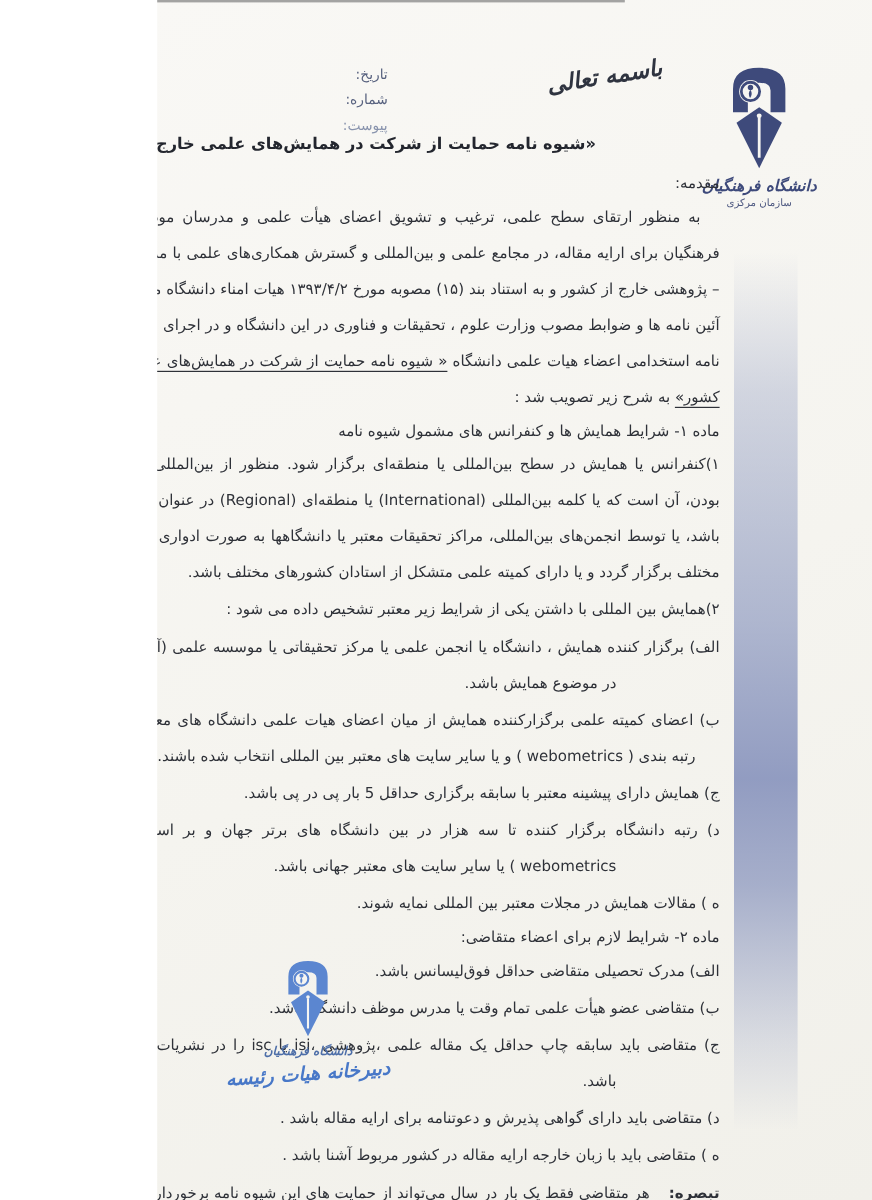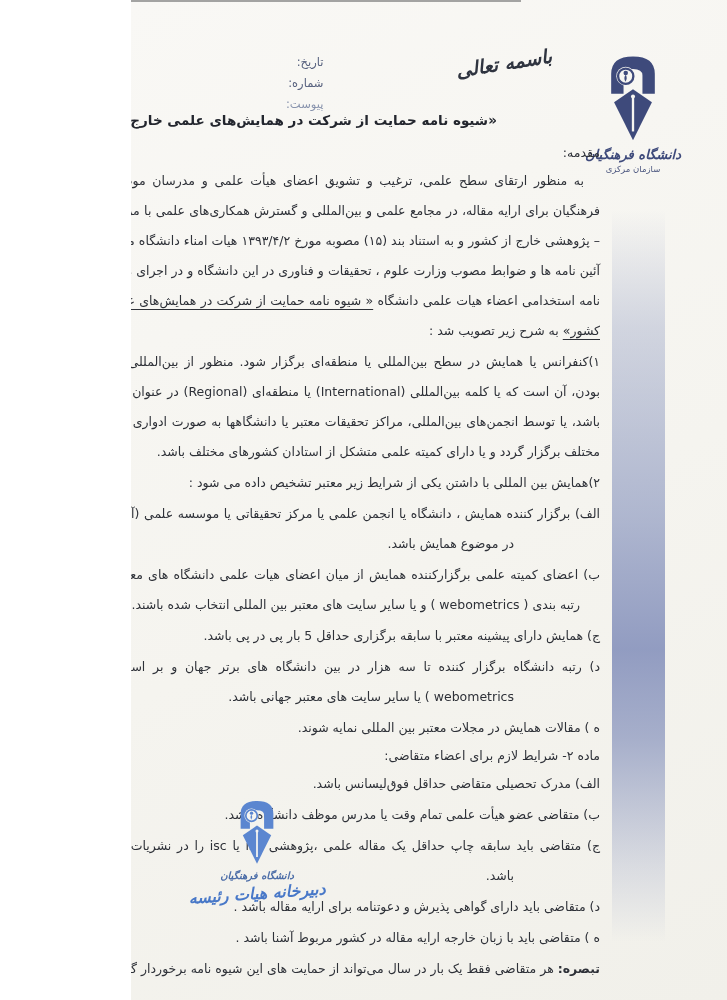--- a/index.html
+++ b/index.html
@@ -37,21 +37,21 @@
     position:absolute; top:112px; right:127px; width:538px;
     text-align:left; font-weight:bold; font-size:13.5px; color:#23262e;
   }
   .content { position:absolute; top:140px; right:127px; width:538px; font-size:12.5px; }
   .content .head { font-weight:normal; margin:1px 0 2px; line-height:23px; }
   .para { margin:0 0 1px; text-align:justify; line-height:30px; }
   .indent1 { text-indent:16px; }
   .hang    { padding-right:86px; text-indent:-86px; }
   .hang-sm { padding-right:20px; text-indent:-20px; }
   .u { text-decoration:underline; text-underline-offset:4px; }
-  .note b { font-weight:bold; }
+  .note b { font-weight:bold;margin-left:12px; }
   
   .side-band {
     position:absolute; top:210px; right:62px; width:53px; height:732px;
     background: linear-gradient(180deg,
       rgba(141,153,192,0) 0%, rgba(141,153,192,.35) 16%,
       rgba(141,153,192,.68) 42%, rgba(132,144,187,.88) 60%,
       rgba(136,148,189,.72) 72%, rgba(146,157,194,.25) 90%,
       rgba(146,157,194,0) 100%);
   }
   .vtext {
@@ -107,20 +107,21 @@
     <div class="logo-org">سازمان مرکزی</div>
   </div>
 
   <div class="doc-title">«شیوه نامه حمایت از شرکت در همایش‌های علمی خارج از کشور»</div>
 
   <div class="content">
     <div class="head">مقدمه:</div>
 
     <p class="para indent1"><span>به منظور ارتقای سطح علمی، ترغیب و تشویق اعضای هیأت علمی و مدرسان موظف دانشگاه فرهنگیان برای ارایه مقاله، در مجامع علمی و بین‌المللی و گسترش همکاری‌های علمی با مراکز آموزشی – پژوهشی خارج از کشور و به استناد بند (۱۵) مصوبه مورخ ۱۳۹۳/۴/۲ هیات امناء دانشگاه موضوع اعمال آئین نامه ها و ضوابط مصوب وزارت علوم ، تحقیقات و فناوری در این دانشگاه و در اجرای ماده(۷۱) آئین نامه استخدامی اعضاء هیات علمی دانشگاه </span><span class="u">« شیوه نامه حمایت از شرکت در همایش‌های علمی خارج از کشور»</span><span> به شرح زیر تصویب شد :</span></p>
 
+    <div class="head">ماده ۱- شرایط همایش ها و کنفرانس های مشمول شیوه نامه</div>
     <p class="para">۱)کنفرانس یا همایش در سطح بین‌المللی یا منطقه‌ای برگزار شود. منظور از بین‌المللی یا منطقه‌ای بودن، آن است که یا کلمه بین‌المللی (International) یا منطقه‌ای (Regional) در عنوان آن درج شده باشد، یا توسط انجمن‌های بین‌المللی، مراکز تحقیقات معتبر یا دانشگاهها به صورت ادواری در کشورهای مختلف برگزار گردد و یا دارای کمیته علمی متشکل از استادان کشورهای مختلف باشد.</p>
     <p class="para">۲)همایش بین المللی با داشتن یکی از شرایط زیر معتبر تشخیص داده می شود :</p>
     <p class="para hang">الف) برگزار کننده همایش ، دانشگاه یا انجمن علمی یا مرکز تحقیقاتی یا موسسه علمی (آکادمی) معتبر در موضوع همایش باشد.</p>
     <p class="para hang-sm">ب) اعضای کمیته علمی برگزارکننده همایش از میان اعضای هیات علمی دانشگاه های معتبر بر اساس رتبه بندی ( webometrics ) و یا سایر سایت های معتبر بین المللی انتخاب شده باشند.</p>
     <p class="para">ج)  همایش دارای پیشینه معتبر با سابقه برگزاری حداقل 5 بار پی در پی باشد.</p>
     <p class="para hang">د) رتبه دانشگاه برگزار کننده تا سه هزار در بین دانشگاه های برتر جهان و بر اساس سایت ( webometrics ) یا سایر سایت های معتبر جهانی باشد.</p>
     <p class="para">ه )  مقالات همایش در مجلات معتبر بین المللی نمایه شوند.</p>
 
     <div class="head">ماده ۲- شرایط لازم برای اعضاء متقاضی:</div>
     <p class="para">الف) مدرک تحصیلی متقاضی حداقل فوق‌لیسانس باشد.</p>

